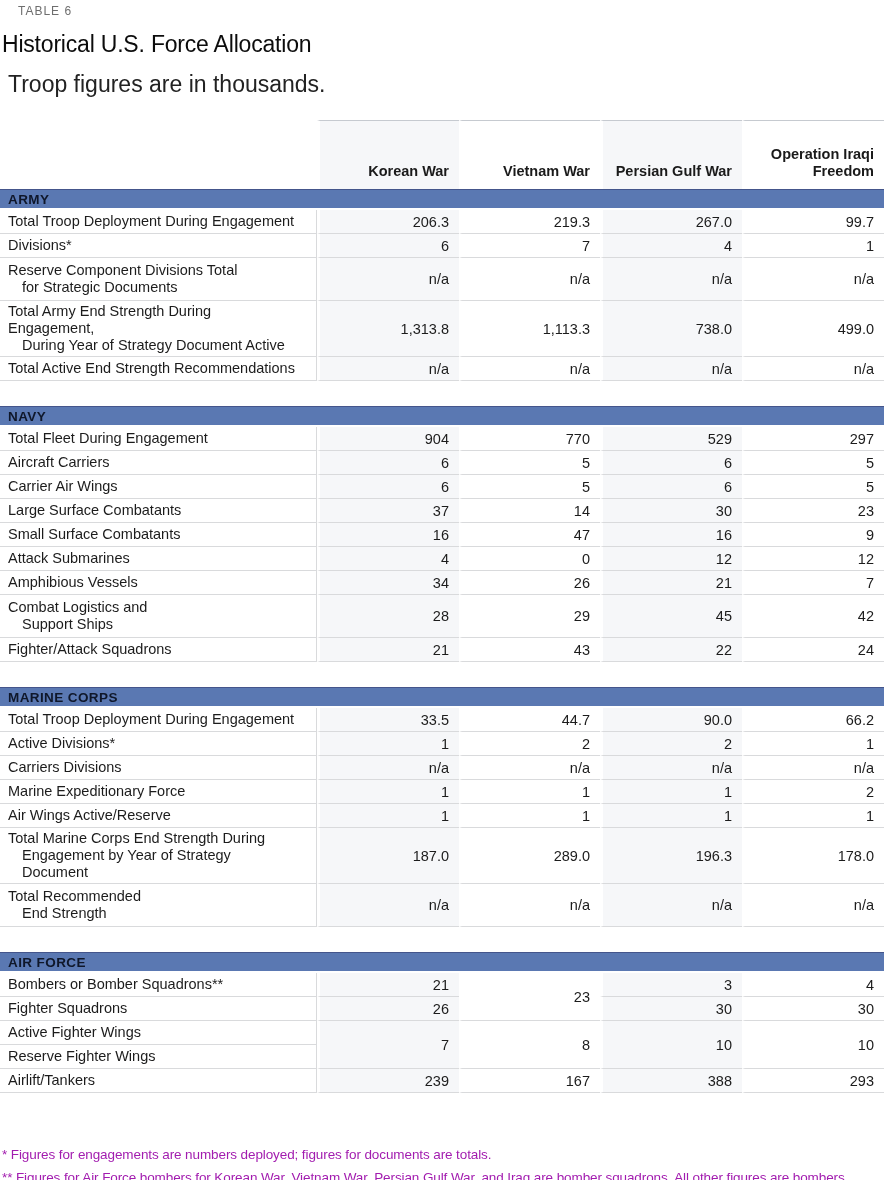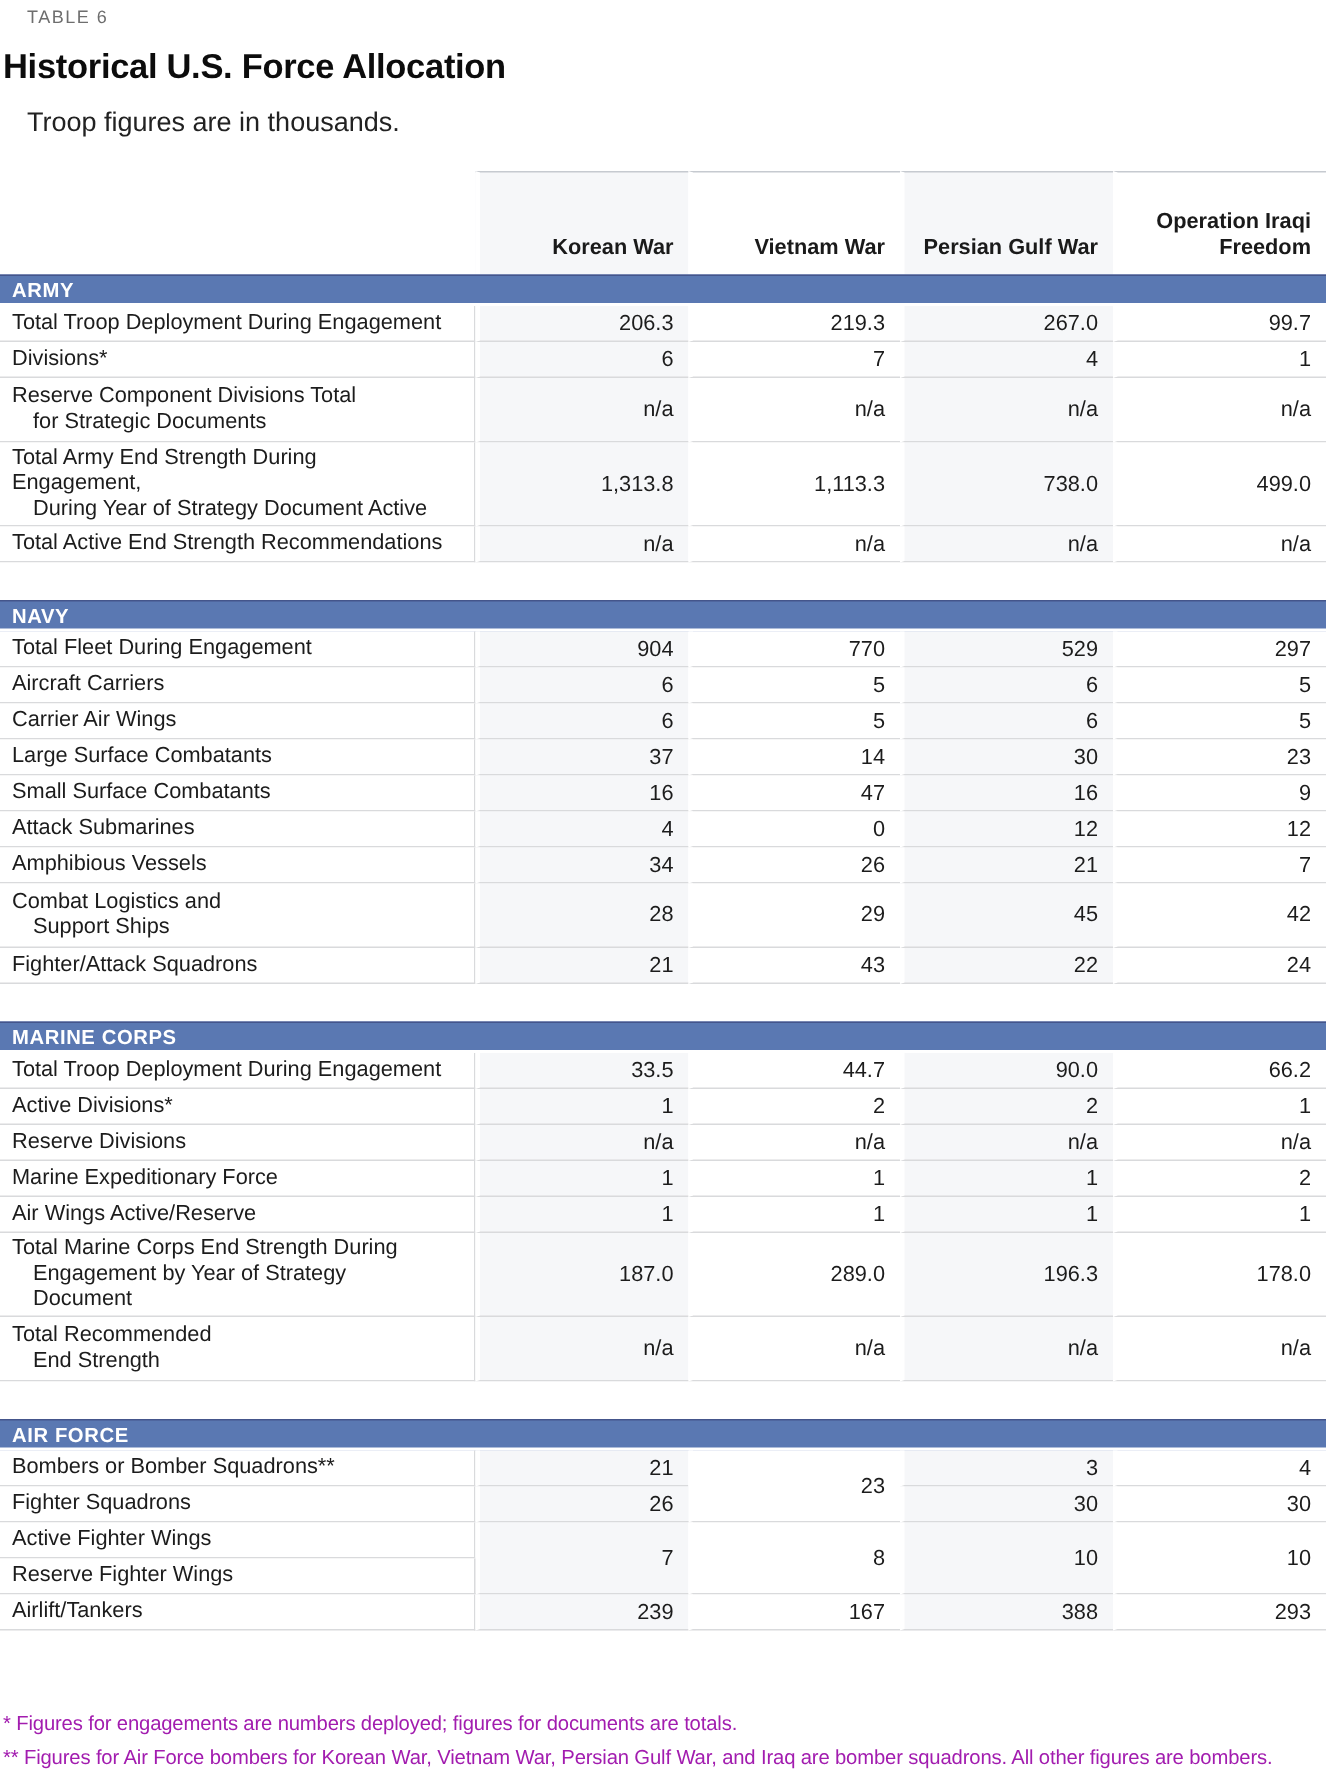--- a/index.html
+++ b/index.html
@@ -3,36 +3,36 @@
 <meta charset="utf-8">
 <style>
   html,body{margin:0;padding:0;background:#fff;}
   body{
     width:884px;height:1180px;overflow:hidden;
     font-family:"Liberation Sans",sans-serif;color:#1c1c1c;
     -webkit-font-smoothing:antialiased;
   }
   .wrap{padding:2px 0 0 0;}
   .kicker{font-size:12px;color:#6e6e6e;letter-spacing:1px;margin:2px 0 0 18px;font-weight:400;}
-  .title{font-size:23px;font-weight:700;color:#0c0c0c;margin:13px 0 0 2px;letter-spacing:-0.2px;}
-  .subtitle{font-size:18px;font-weight:400;color:#222;margin:13px 0 0 18px;}
+  .title{font-size:23px;font-weight:400;color:#0c0c0c;margin:13px 0 0 2px;letter-spacing:-0.2px;}
+  .subtitle{font-size:23px;font-weight:400;color:#222;margin:13px 0 0 8px;}
 
   table.force-table{
     border-collapse:separate;border-spacing:0;table-layout:fixed;
     width:884px;margin-top:22px;font-size:14.5px;
   }
   td,th{box-sizing:border-box;}
   td.corner{background:#fff;border:0;}
   th.war{
     font-weight:700;text-align:right;vertical-align:bottom;
     border-top:1px solid var(--hdr-border);border-left:3px solid #fff;
     padding:4px 10px 9px 4px;height:69px;line-height:17px;color:#1a1a1a;
   }
   th.bar{
-    background:var(--bar);color:#ffffff;text-align:left;font-weight:700;
+    background:var(--bar);color:#0f172a;text-align:left;font-weight:700;
     font-size:13.5px;letter-spacing:.4px;height:21px;padding:0 0 0 8px;
     border-top:1px solid var(--bar-border);border-bottom:2px solid #fff;
   }
   td.label{
     background:#fff;text-align:left;vertical-align:middle;
     border-right:1px solid var(--line);border-bottom:1px solid var(--line);
     padding:2px 20px 2px 8px;line-height:17px;
   }
   td.label .l2{display:block;padding-left:14px;}
   td.val{
@@ -194,21 +194,21 @@
             <td class="val plain">66.2</td>
           </tr>
           <tr class="single">
             <td class="label"><span>Active Divisions*</span></td>
             <td class="val shaded">1</td>
             <td class="val plain">2</td>
             <td class="val shaded">2</td>
             <td class="val plain">1</td>
           </tr>
           <tr class="single">
-            <td class="label"><span>Reserve Divisions</span></td>
+            <td class="label"><span>Carriers Divisions</span></td>
             <td class="val shaded">n/a</td>
             <td class="val plain">n/a</td>
             <td class="val shaded">n/a</td>
             <td class="val plain">n/a</td>
           </tr>
           <tr class="single">
             <td class="label"><span>Marine Expeditionary Force</span></td>
             <td class="val shaded">1</td>
             <td class="val plain">1</td>
             <td class="val shaded">1</td>

